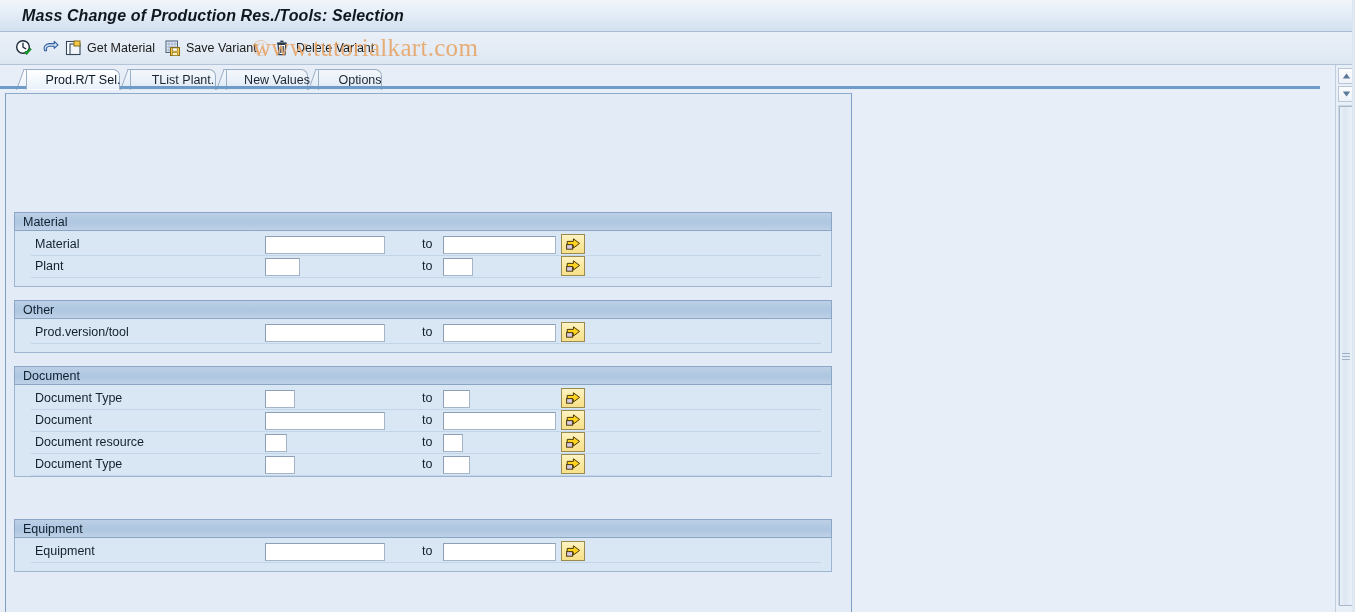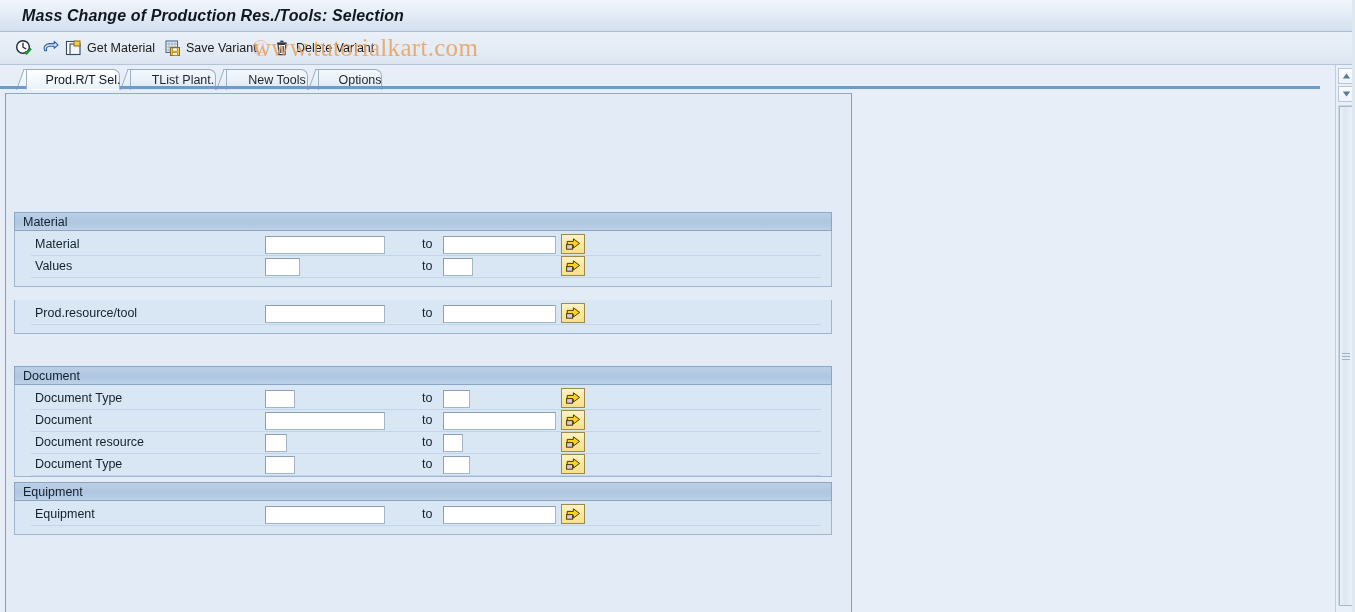--- a/index.html
+++ b/index.html
@@ -223,21 +223,21 @@
     <div class="tab-slant" style="left: 16px; top: 4px; background: linear-gradient(rgb(255, 255, 255), rgb(233, 241, 250));"></div>
     <div class="tab-shape active" style="left: 26px; top: 4px; width: 94px;">
       <span>Prod.R/T Sel.</span>
     </div>
     <div class="tab-slant" style="left: 120px; top: 4px;"></div>
     <div class="tab-shape" style="left: 130px; top: 4px; width: 86px;">
       <span>TList Plant.</span>
     </div>
     <div class="tab-slant" style="left: 216px; top: 4px;"></div>
     <div class="tab-shape" style="left: 226px; top: 4px; width: 82px;">
-      <span>New Tools</span>
+      <span>New Values</span>
     </div>
     <div class="tab-slant" style="left: 308px; top: 4px;"></div>
     <div class="tab-shape" style="left: 318px; top: 4px; width: 64px;">
       <span>Options</span>
     </div>
   </div>
 <div id="tab-underline"></div>
 
 <div id="content">
     <div class="group" style="top: 118px;">
@@ -253,38 +253,41 @@
           <input class="fld" type="text" style="left: 428px; width: 113px; font-size: 12px; padding: 0px 2px; outline: none;">
           <div class="arrow-btn" style="left: 546px;">
             <svg width="16" height="14" viewBox="0 0 16 14">
   <path d="M2.2 4.4 H8.4 V1.8 L14.6 6.4 L8.4 11.0 V8.4 H2.2 Z" fill="#ffd21e" stroke="#4a3c06" stroke-width="1"></path>
   <rect x="1.6" y="7.6" width="6.0" height="4.6" fill="#d9c9e8" stroke="#4a3c06" stroke-width="1"></rect>
 </svg>
           </div>
         </div>
         <div class="row">
           <div class="sep"></div>
-          <div class="lbl">Values</div>
+          <div class="lbl">Plant</div>
           <input class="fld" type="text" style="left: 250px; width: 35px; font-size: 12px; padding: 0px 2px; outline: none;">
           <div class="to" style="left: 386px;">to</div>
           <input class="fld" type="text" style="left: 428px; width: 30px; font-size: 12px; padding: 0px 2px; outline: none;">
           <div class="arrow-btn" style="left: 546px;">
             <svg width="16" height="14" viewBox="0 0 16 14">
   <path d="M2.2 4.4 H8.4 V1.8 L14.6 6.4 L8.4 11.0 V8.4 H2.2 Z" fill="#ffd21e" stroke="#4a3c06" stroke-width="1"></path>
   <rect x="1.6" y="7.6" width="6.0" height="4.6" fill="#d9c9e8" stroke="#4a3c06" stroke-width="1"></rect>
 </svg>
           </div>
         </div>
       </div>
     </div>
     <div class="group" style="top: 206px;">
+      <div class="grp-hdr">
+        <span>Other</span>
+      </div>
       <div class="grp-body" style="padding-top: 3px; padding-bottom: 8px;">
         <div class="row">
           <div class="sep"></div>
-          <div class="lbl">Prod.resource/tool</div>
+          <div class="lbl">Prod.version/tool</div>
           <input class="fld" type="text" style="left: 250px; width: 120px; font-size: 12px; padding: 0px 2px; outline: none;">
           <div class="to" style="left: 386px;">to</div>
           <input class="fld" type="text" style="left: 428px; width: 113px; font-size: 12px; padding: 0px 2px; outline: none;">
           <div class="arrow-btn" style="left: 546px;">
             <svg width="16" height="14" viewBox="0 0 16 14">
   <path d="M2.2 4.4 H8.4 V1.8 L14.6 6.4 L8.4 11.0 V8.4 H2.2 Z" fill="#ffd21e" stroke="#4a3c06" stroke-width="1"></path>
   <rect x="1.6" y="7.6" width="6.0" height="4.6" fill="#d9c9e8" stroke="#4a3c06" stroke-width="1"></rect>
 </svg>
           </div>
         </div>
@@ -342,21 +345,21 @@
           <input class="fld" type="text" style="left: 428px; width: 27px; font-size: 12px; padding: 0px 2px; outline: none;">
           <div class="arrow-btn" style="left: 546px;">
             <svg width="16" height="14" viewBox="0 0 16 14">
   <path d="M2.2 4.4 H8.4 V1.8 L14.6 6.4 L8.4 11.0 V8.4 H2.2 Z" fill="#ffd21e" stroke="#4a3c06" stroke-width="1"></path>
   <rect x="1.6" y="7.6" width="6.0" height="4.6" fill="#d9c9e8" stroke="#4a3c06" stroke-width="1"></rect>
 </svg>
           </div>
         </div>
       </div>
     </div>
-    <div class="group" style="top: 388px;">
+    <div class="group" style="top: 425px;">
       <div class="grp-hdr">
         <span>Equipment</span>
       </div>
       <div class="grp-body" style="padding-top: 3px; padding-bottom: 8px;">
         <div class="row">
           <div class="sep"></div>
           <div class="lbl">Equipment</div>
           <input class="fld" type="text" style="left: 250px; width: 120px; font-size: 12px; padding: 0px 2px; outline: none;">
           <div class="to" style="left: 386px;">to</div>
           <input class="fld" type="text" style="left: 428px; width: 113px; font-size: 12px; padding: 0px 2px; outline: none;">

